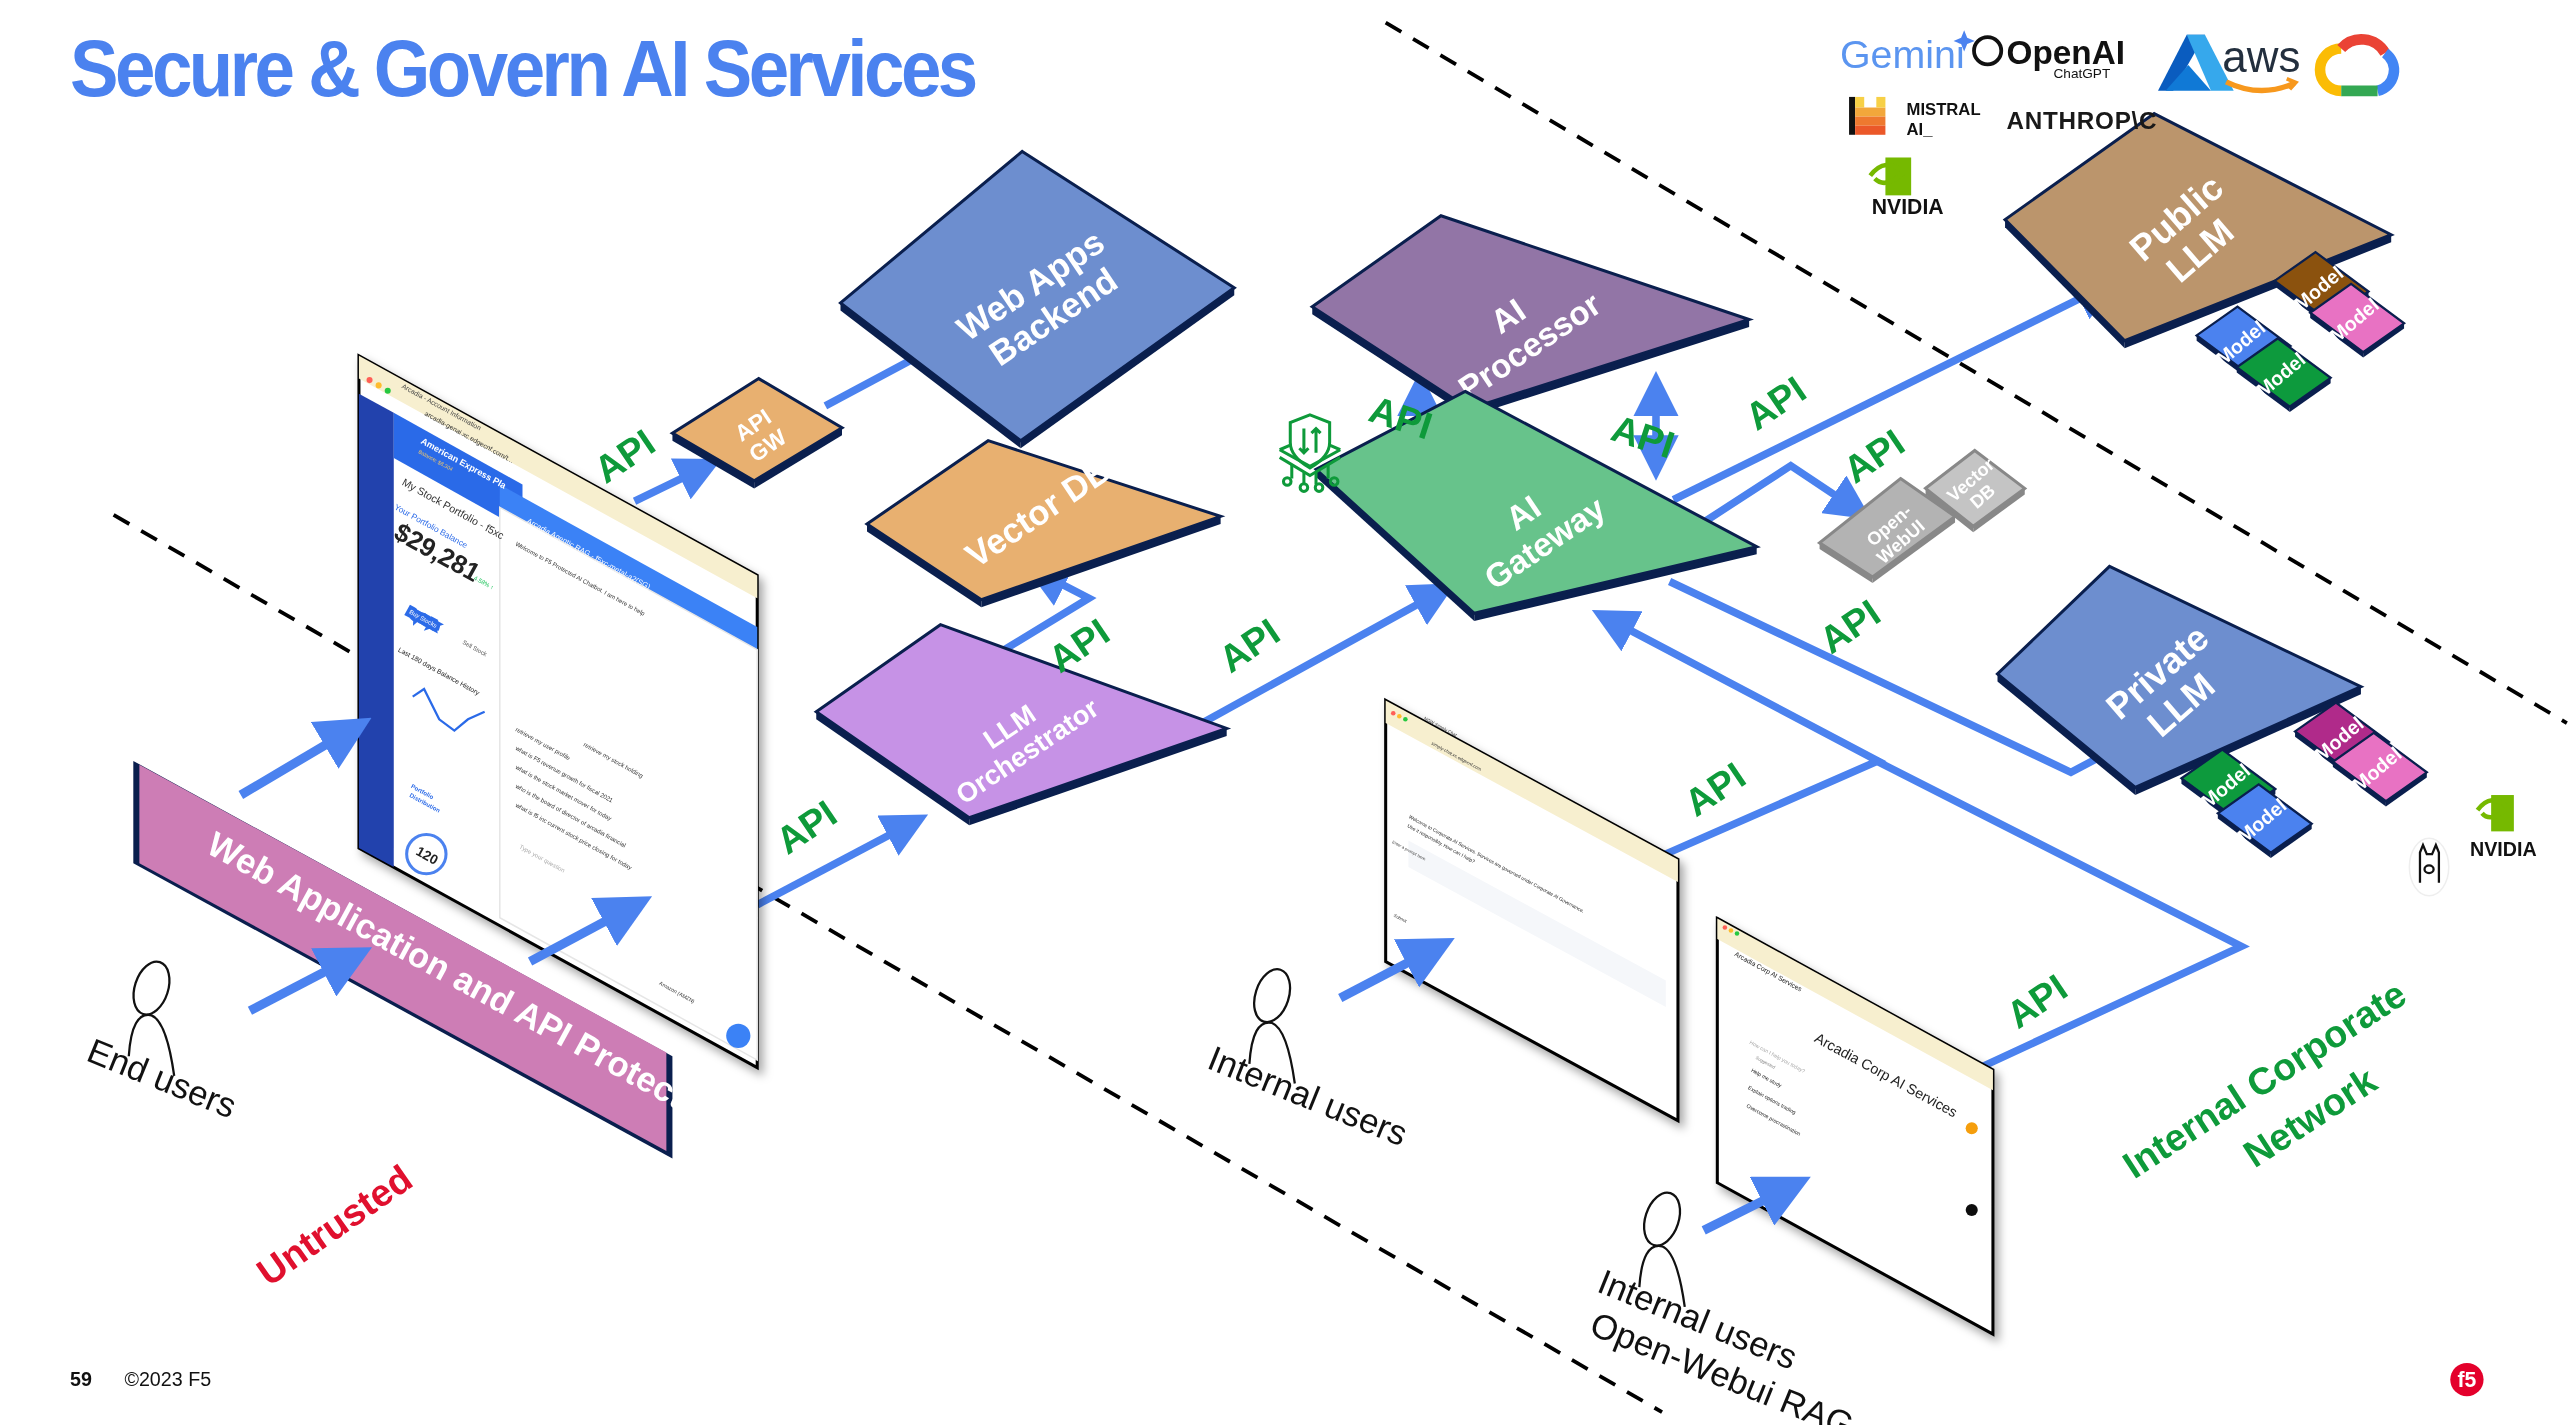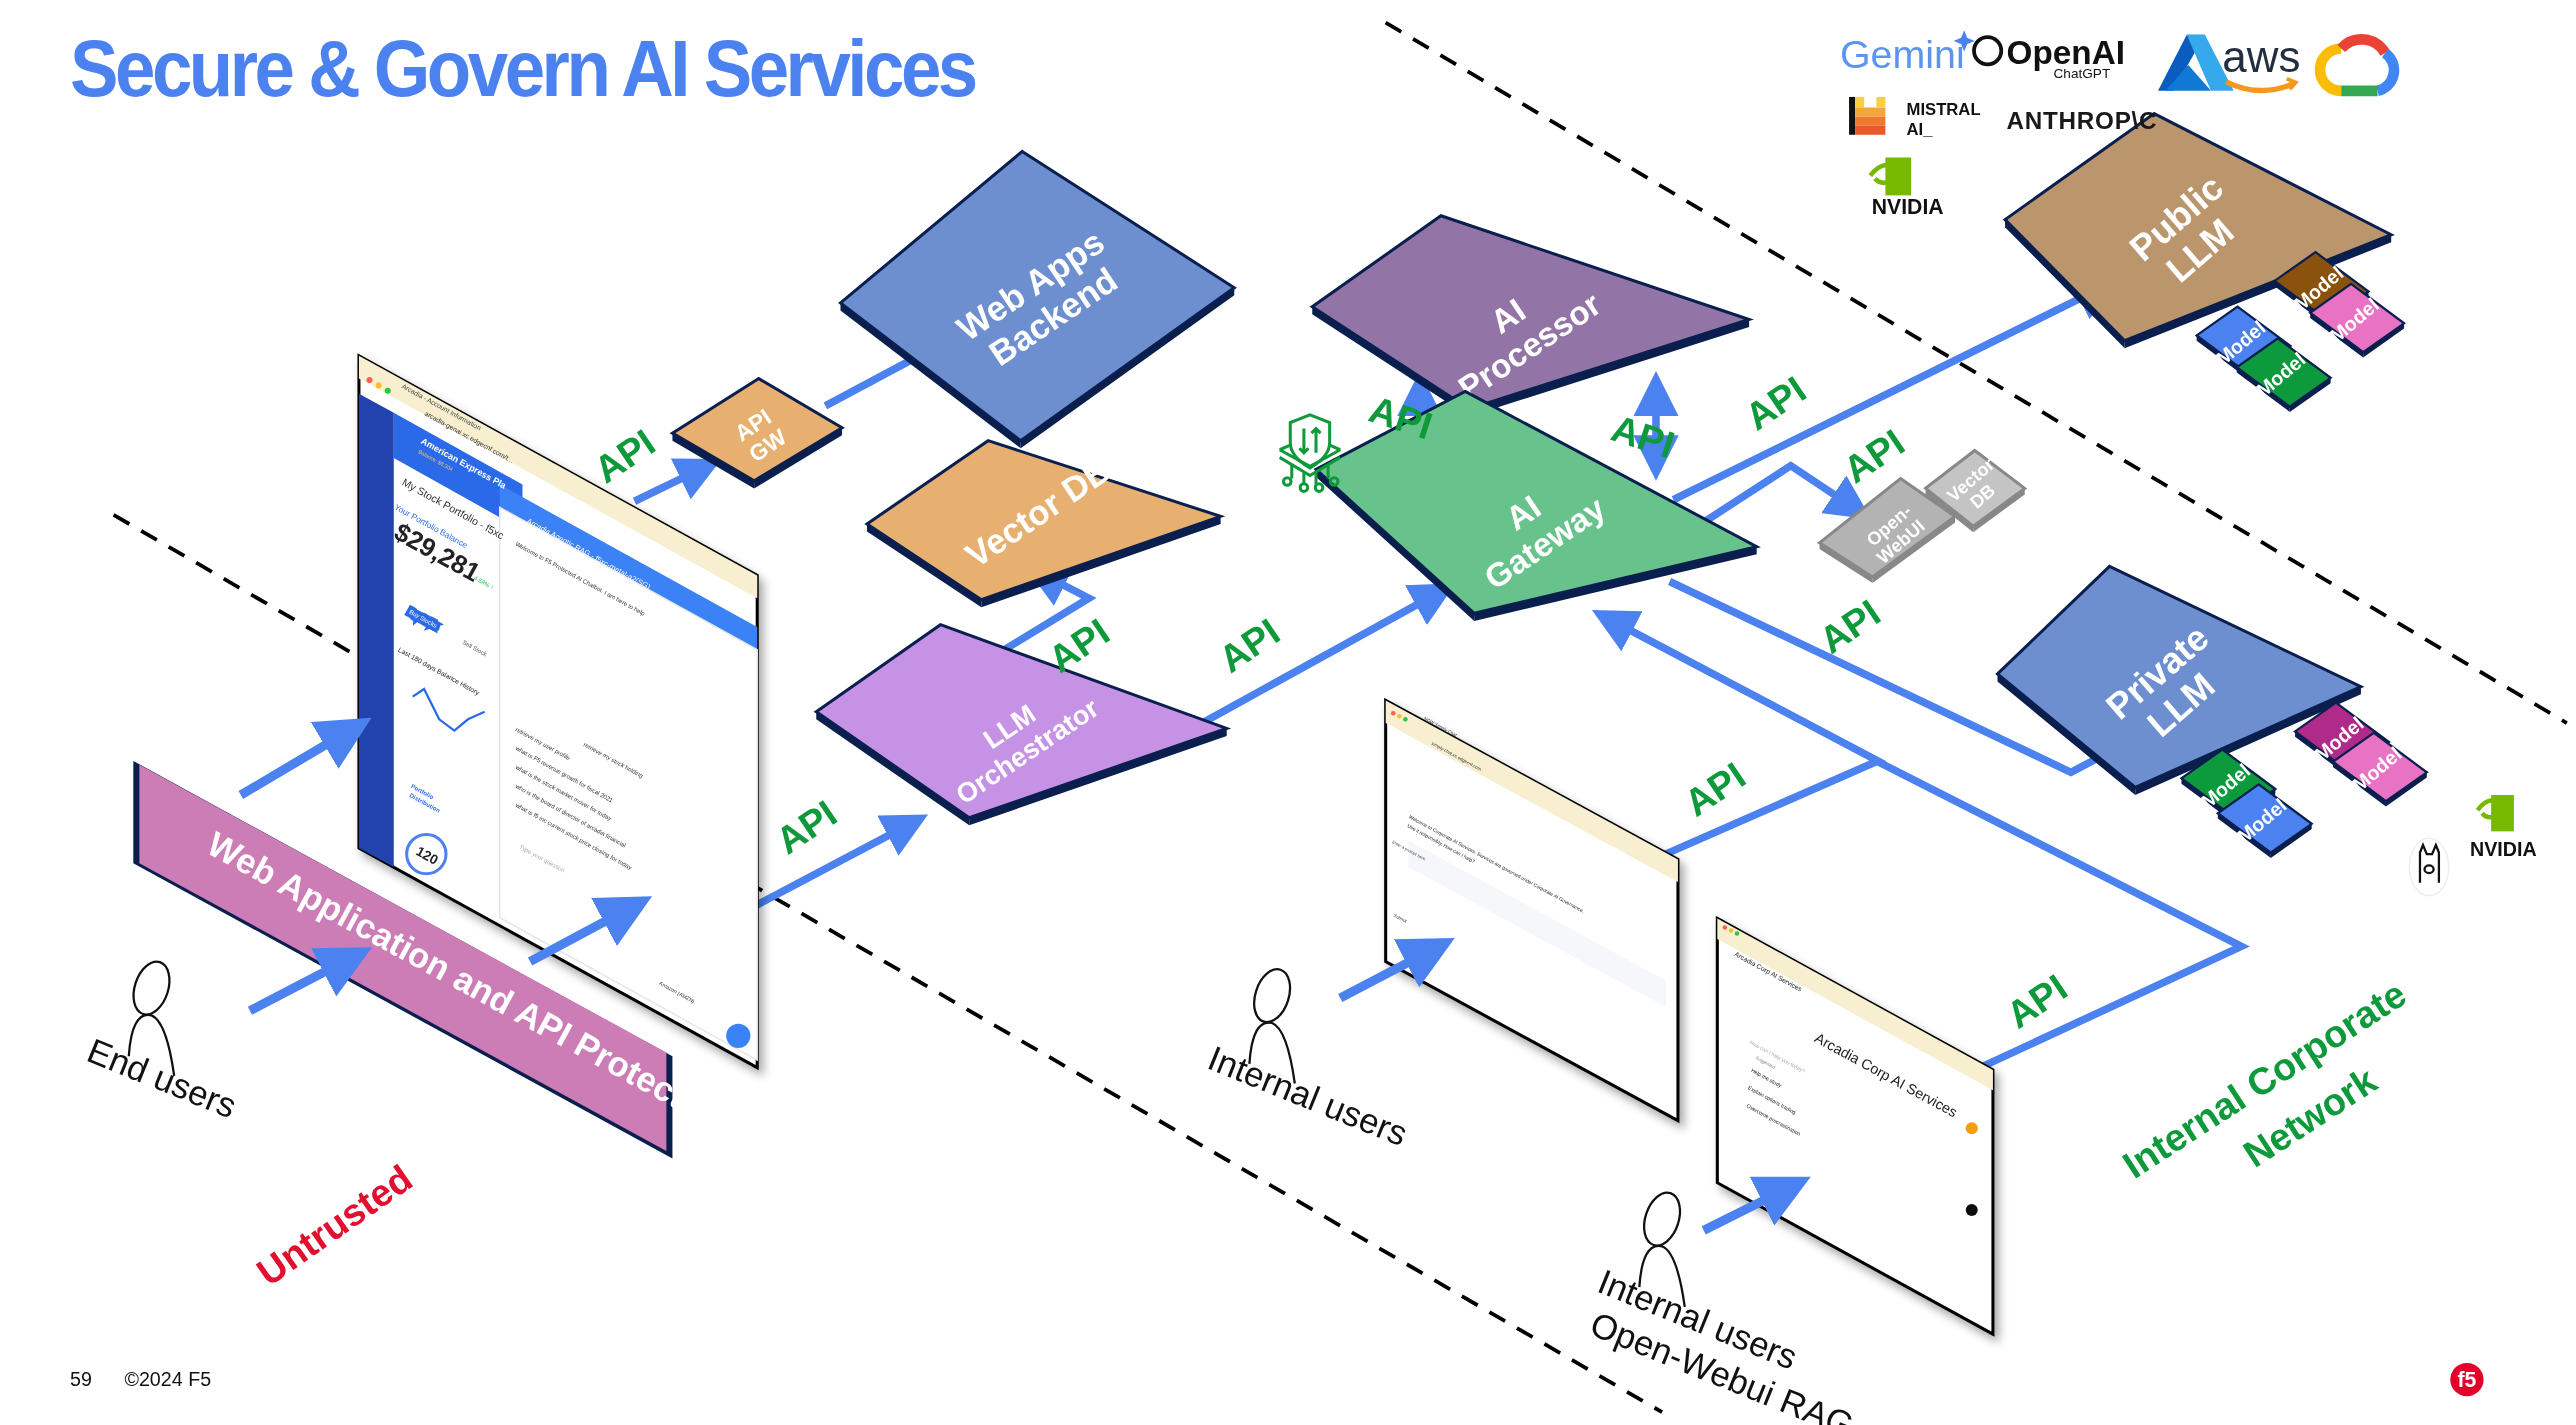--- a/index.html
+++ b/index.html
@@ -1,20 +1,20 @@
 <!DOCTYPE html>
 <html style="font-size:12px"><head>
 <meta charset="utf-8">
 <style>
   html, body { margin: 0; padding: 0; background: #ffffff; }
   body { width: 2576px; height: 1425px; overflow: hidden; position: relative; font-family: "Liberation Sans", sans-serif; }
   #stage { position: absolute; left: 0; top: 0; width: 2576px; height: 1425px; }
   .title { position: absolute; left: 70px; top: 23px; font-family: "Liberation Sans", sans-serif; font-weight: 700; font-size: 79px; color: #4b82ef; letter-spacing: -3.8px; transform: scaleX(0.92); transform-origin: left top; }
   .footer { position: absolute; left: 70px; top: 1368px; font-family: "Liberation Sans", sans-serif; font-size: 19.7px; color: #111; }
-  .footer .pg { font-weight: 400; margin-right: 27px; }
+  .footer .pg { font-weight: 700; margin-right: 27px; }
   svg text { font-family: "Liberation Sans", sans-serif; }
   .tile-label { fill: #ffffff; font-weight: 700; }
   .api-label { fill: #0e9a3a; font-weight: 700; font-size: 50px; }
   .zone-label { font-weight: 700; }
   .user-label { fill: #111; font-size: 46px; }
 </style>
 </head>
 <body>
 
 <div id="stage">
@@ -375,15 +375,15 @@
   <g>
     <circle cx="3258" cy="1822" r="22" fill="#e4002b"></circle>
     <text x="3258" y="1832" text-anchor="middle" font-family="Liberation Serif, serif" font-size="28" font-weight="700" fill="#ffffff">f5</text>
   </g>
 </svg>
 </div>
 
 <div class="title">Secure &amp; Govern AI Services</div>
 <div class="footer">
   <span class="pg">59</span>
-  <span>©2024 F5</span>
+  <span>©2023 F5</span>
 </div>
 
 
 </body></html>

